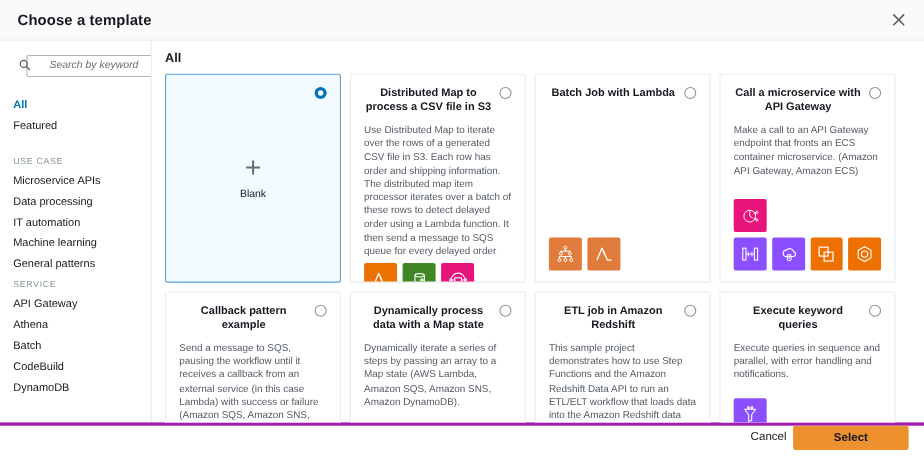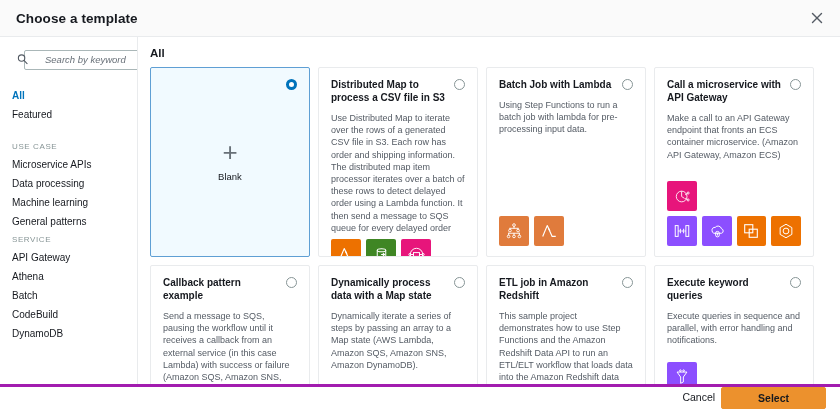--- a/index.html
+++ b/index.html
@@ -162,20 +162,21 @@
     align-items: flex-start;
     justify-content: space-between;
     gap: 6px;
   }
   .card-title {
     font-size: 10px;
     font-weight: bold;
     line-height: 13px;
     color: #16191f;
     flex: 1 1 auto;
+    text-align: center;
   }
   .radio {
     flex: 0 0 auto;
     width: 11px; height: 11px;
     border-radius: 50%;
     border: 1px solid #879596;
     background: #ffffff;
     margin-top: 1px;
   }
   .radio.checked {
@@ -287,20 +288,21 @@
         </span>
         <input class="search-input" type="text" placeholder="Search by keyword" style="">
       </div>
 
       <a class="nav-link active">All</a>
       <a class="nav-link">Featured</a>
 
       <div class="nav-group-label first">USE CASE</div>
       <a class="nav-link">Microservice APIs</a>
       <a class="nav-link">Data processing</a>
+      <a class="nav-link">IT automation</a>
       <a class="nav-link">Machine learning</a>
       <a class="nav-link">General patterns</a>
 
       <div class="nav-group-label">SERVICE</div>
       <a class="nav-link">API Gateway</a>
       <a class="nav-link">Athena</a>
       <a class="nav-link">Batch</a>
       <a class="nav-link">CodeBuild</a>
       <a class="nav-link">DynamoDB</a>
     </div>
@@ -355,21 +357,20 @@
               </span>
             </div>
           </div>
         </div>
 
         <div class="card">
           <div class="card-head">
             <div class="card-title">Batch Job with Lambda</div>
             <div class="radio"></div>
           </div>
-          <div class="card-desc">Using Step Functions to run a batch job with lambda for pre-processing input data.</div>
           <div class="icon-rows">
             <div class="icon-row">
               <span class="svc-icon" style="background:#e07b3c">
                 <svg width="18" height="18" viewBox="0 0 20 20" fill="none" stroke="#fff" stroke-width="1">
                   <circle cx="10" cy="3.4" r="1.5"></circle>
                   <circle cx="5.5" cy="9.5" r="1.5"></circle>
                   <circle cx="14.5" cy="9.5" r="1.5"></circle>
                   <circle cx="4" cy="16" r="1.5"></circle>
                   <circle cx="10" cy="16" r="1.5"></circle>
                   <circle cx="16" cy="16" r="1.5"></circle>

